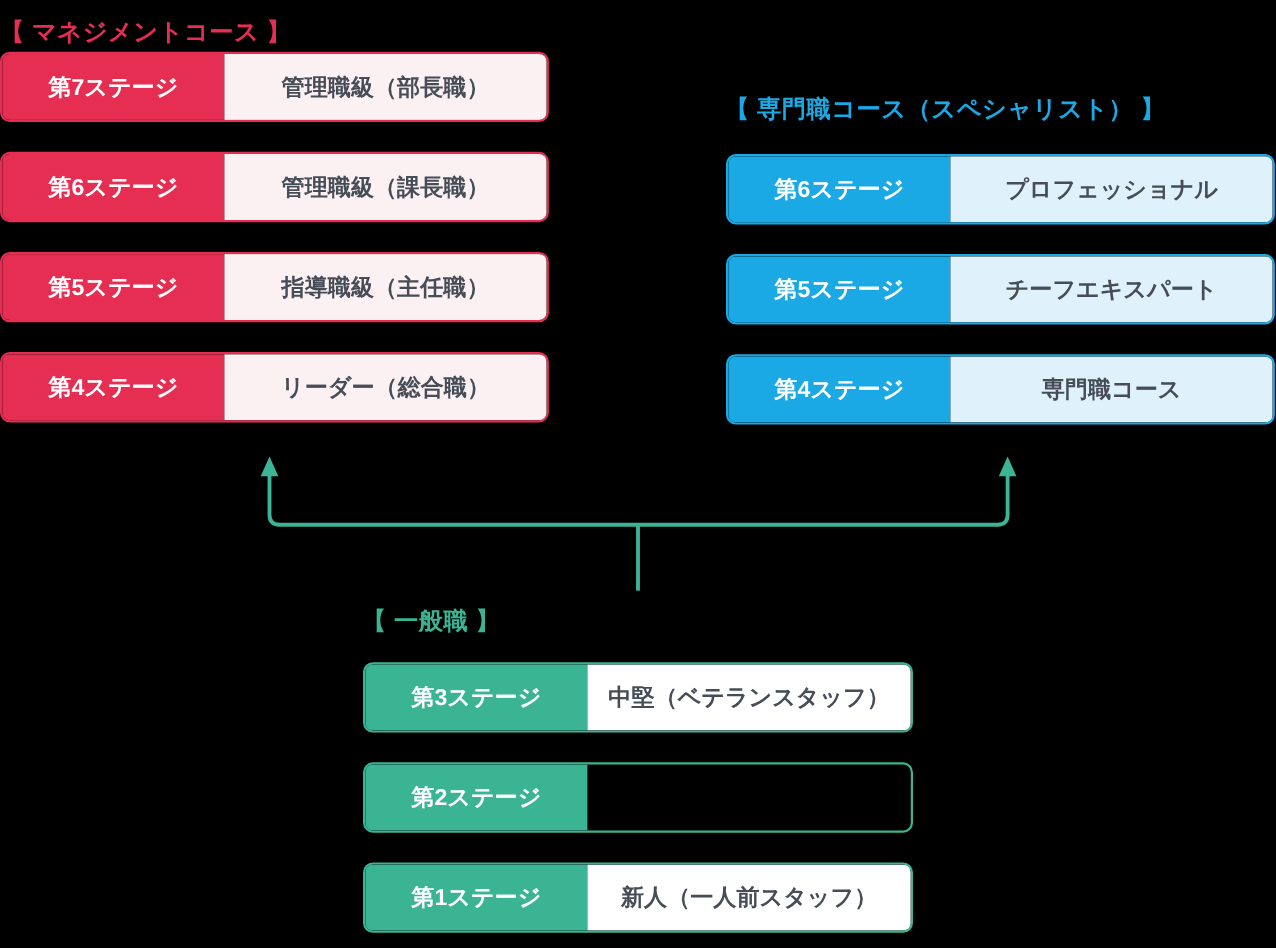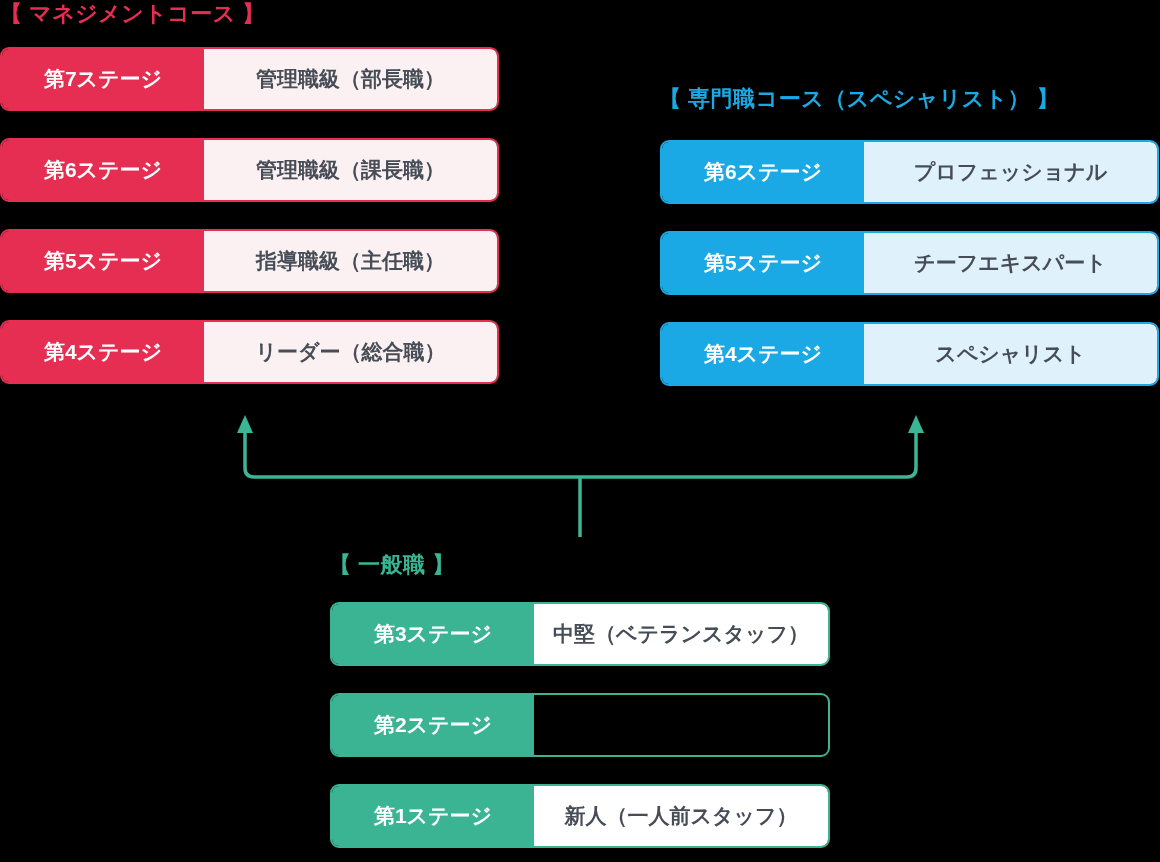--- a/index.html
+++ b/index.html
@@ -12,21 +12,21 @@
     font-family: "Liberation Sans", "DejaVu Sans", sans-serif;
   }
   .section-title {
     position: absolute;
     font-size: 22px;
     font-weight: 700;
     line-height: 26px;
     white-space: nowrap;
     letter-spacing: 0.5px;
   }
-  .title-management { left: 0px;   top: 1px;   color: var(--red); text-align: center; }
+  .title-management { left: 0px;   top: 16px;   color: var(--red); text-align: center; }
   .title-specialist { left: 659px; top: 86px;  color: var(--blue); }
   .title-general    { left: 329px; top: 552px; color: var(--green); }
 
   .row {
     position: absolute;
     height: 64px;
     display: flex;
     box-sizing: border-box;
     border-radius: 9px;
     overflow: hidden;
@@ -104,21 +104,21 @@
   <div class="row s-row" style="top:140px">
     <div class="stage">第6ステージ</div>
     <div class="role">プロフェッショナル</div>
   </div>
   <div class="row s-row" style="top:231px">
     <div class="stage">第5ステージ</div>
     <div class="role">チーフエキスパート</div>
   </div>
   <div class="row s-row" style="top:322px">
     <div class="stage">第4ステージ</div>
-    <div class="role">スペシャリスト</div>
+    <div class="role">専門職コース</div>
   </div>
 
   <div class="section-title title-general">【 一般職 】</div>
 
   <div class="row g-row" style="top:602px">
     <div class="stage">第3ステージ</div>
     <div class="role">中堅（ベテランスタッフ）</div>
   </div>
   <div class="row g-row" style="top:693px">
     <div class="stage">第2ステージ</div>

